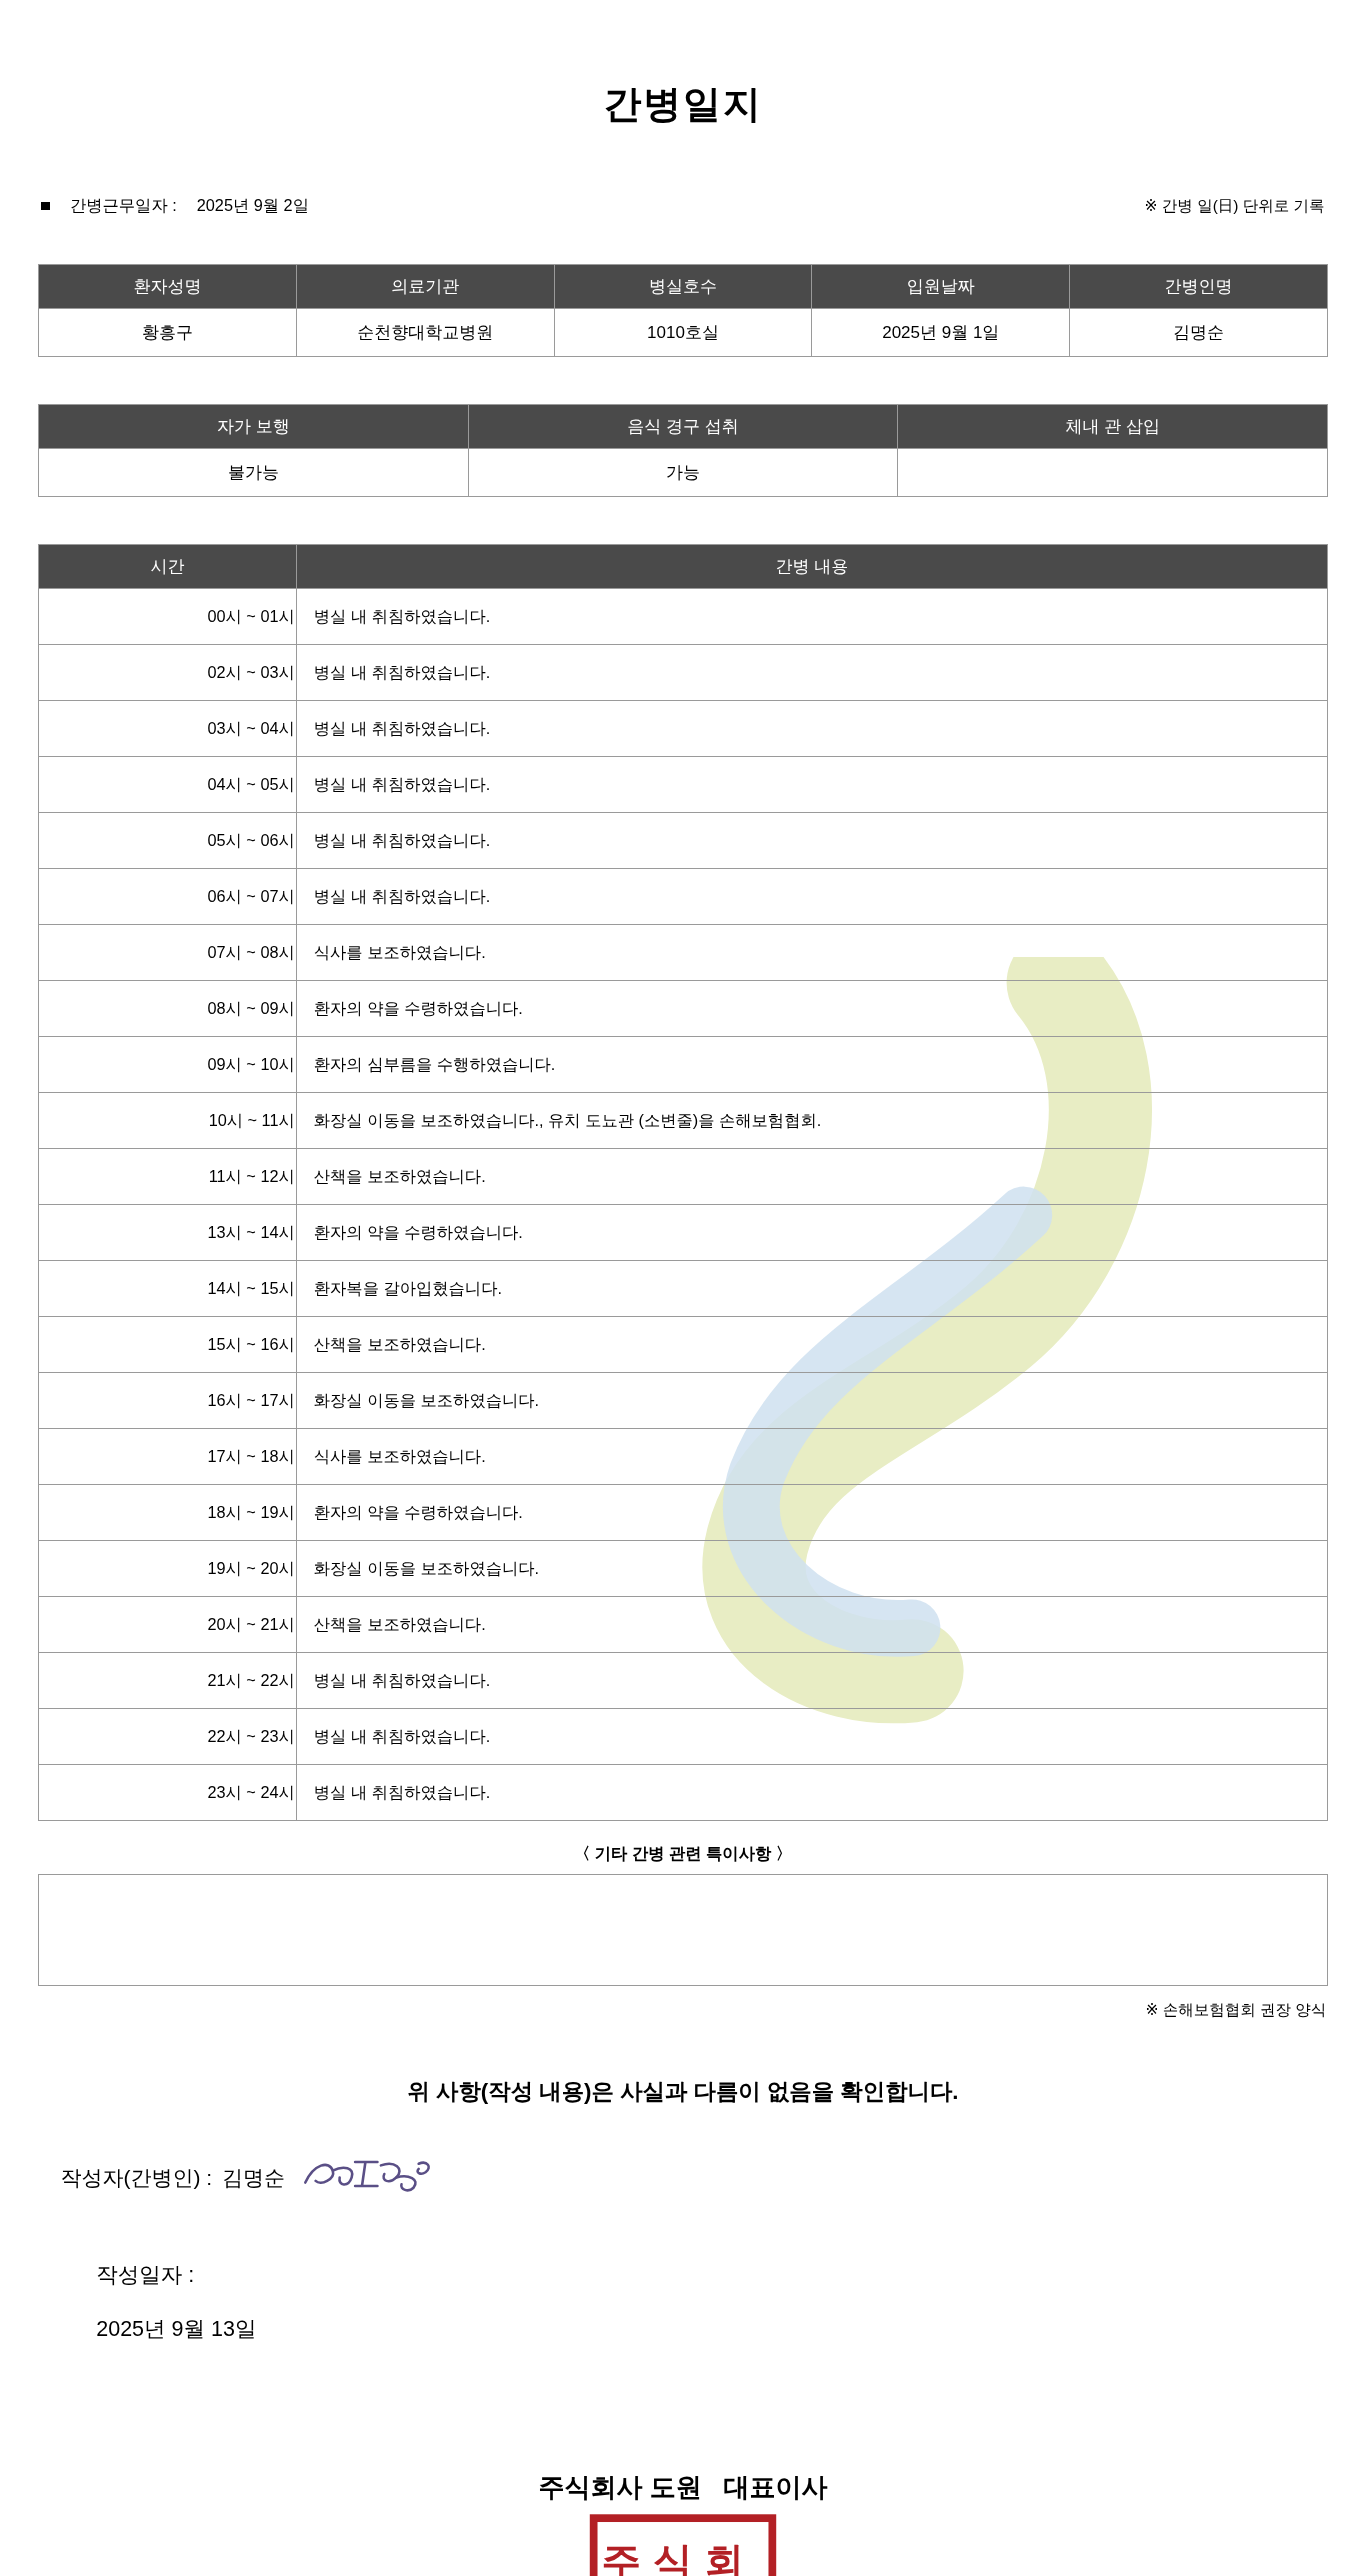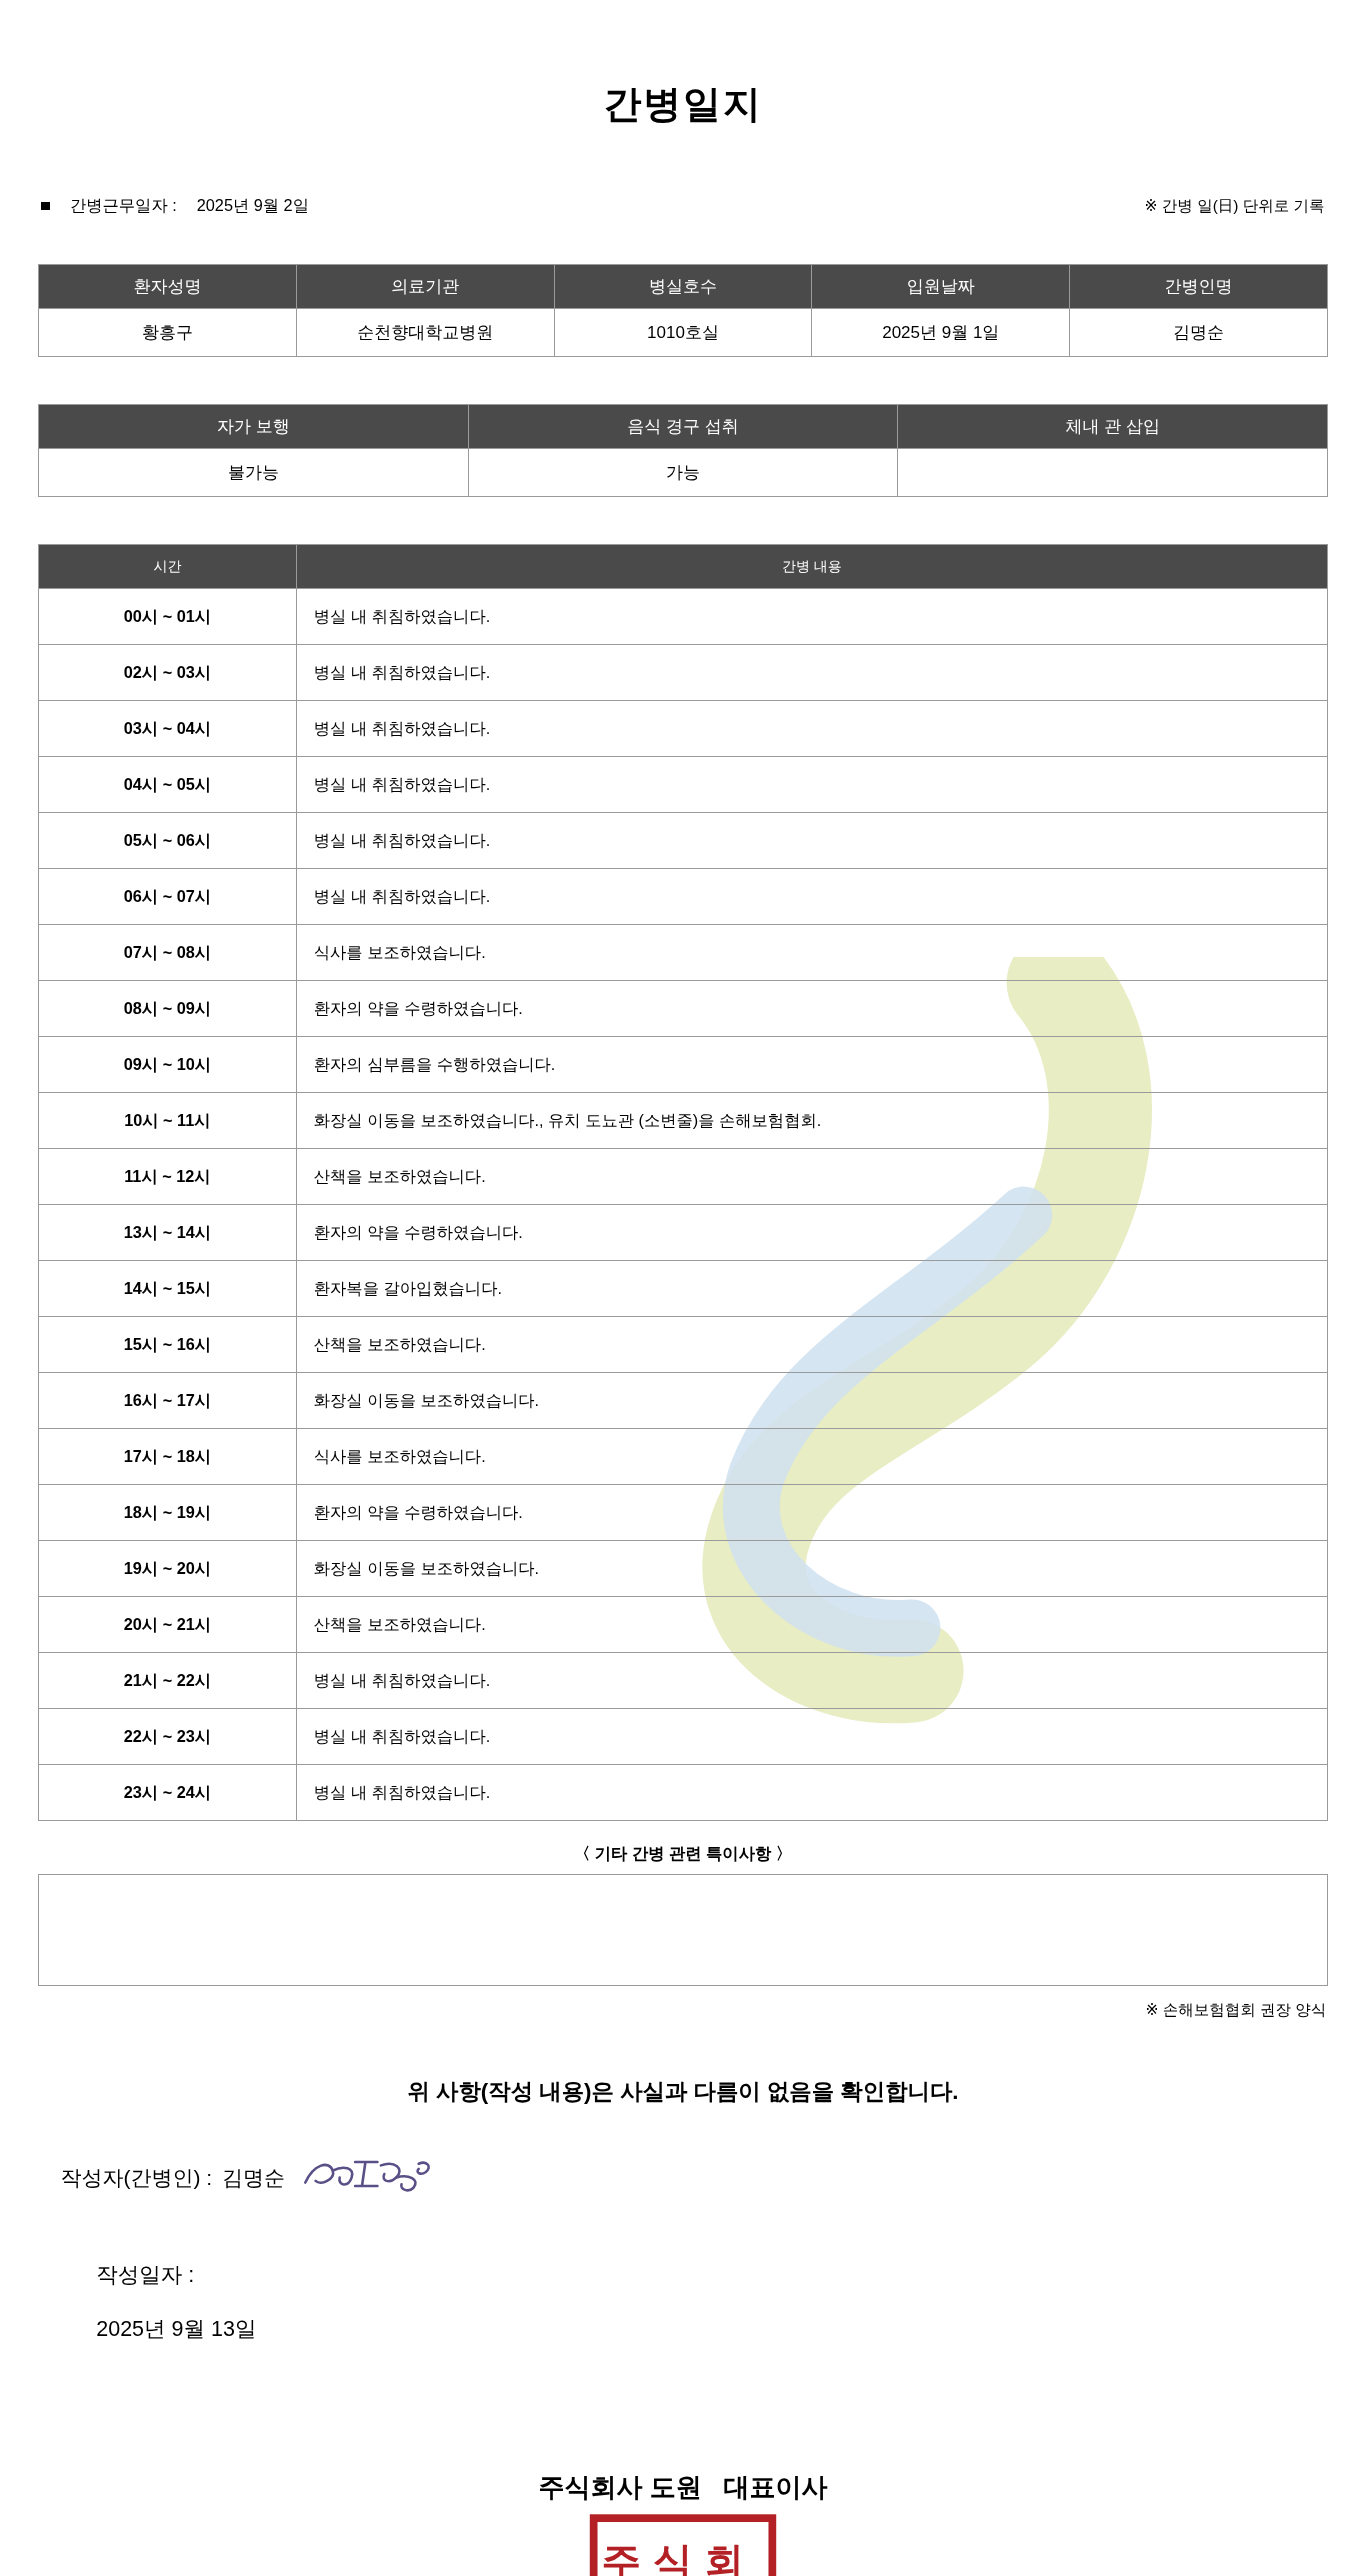--- a/index.html
+++ b/index.html
@@ -92,31 +92,30 @@
     background: transparent;
   }
   .table-info { margin-top: 12px; }
   .table-care { margin-top: 15.5px; }
   .table-log  { margin-top: 19px; }
 
   .log-head td {
     background: #4a4a4a;
     color: #fff;
     font-weight: bold;
-    font-size: 14px;
+    font-size: 17px;
     height: 41px;
   }
   .log-row td {
     height: 53px;
     font-size: 16.3px;
   }
   .log-row td.time {
-    text-align: center;
+    text-align: right;
     width: 258px;
-    font-weight: bold;
   }
   .log-row td.detail {
     text-align: left;
     padding-left: 17px;
   }
   .notes-title {
     text-align: center;
     font-size: 16.3px;
     font-weight: bold;
     margin: 22.4px 0 8.6px 0;

